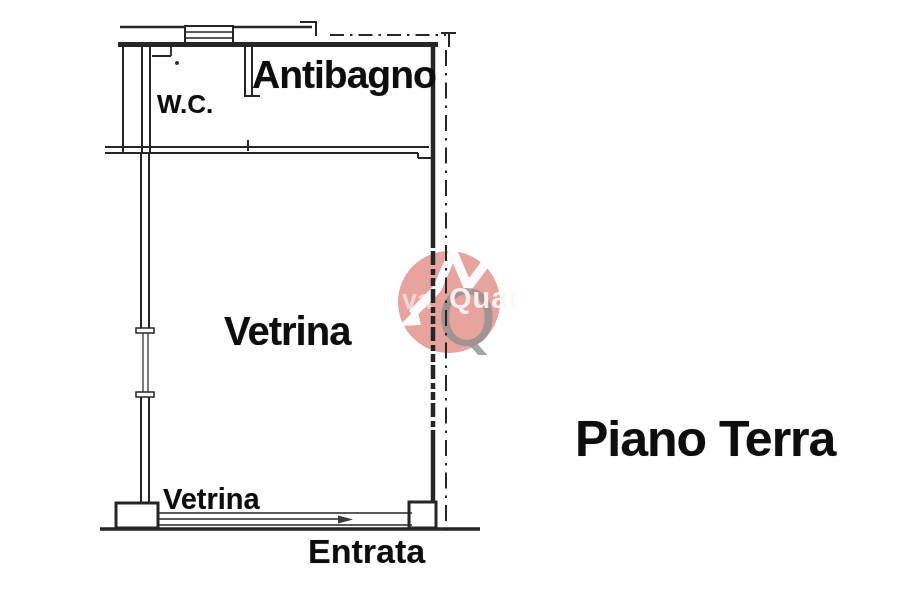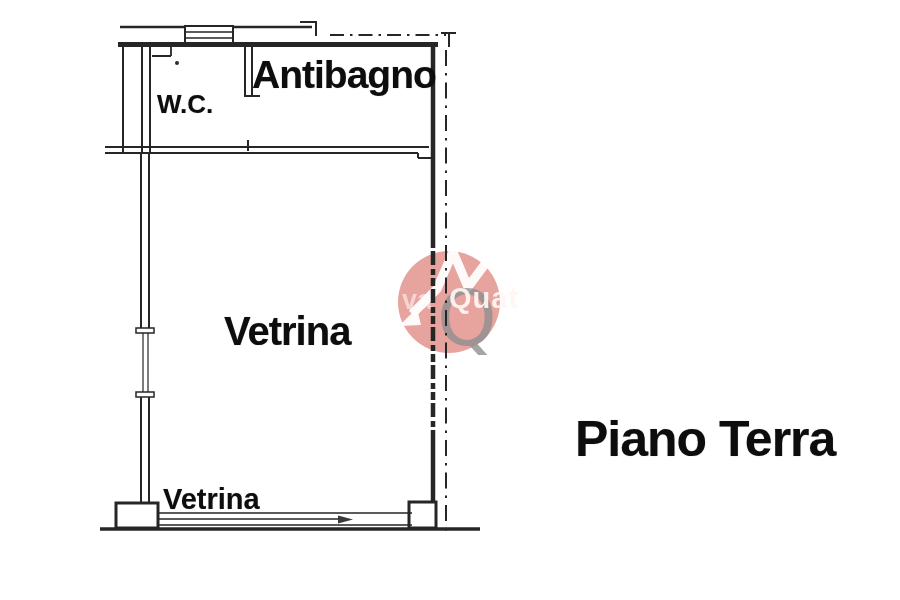--- a/index.html
+++ b/index.html
@@ -107,16 +107,17 @@
   </svg>
 
   <div class="lbl lbl-wc">W.C.</div>
 
   <div class="lbl lbl-antibagno">Antibagno</div>
 
   <div class="lbl lbl-negozio">Vetrina</div>
 
   <div class="lbl lbl-vetrina">Vetrina</div>
 
+  <div class="lbl lbl-entrata">Entrata</div>
 
   <div class="lbl lbl-title">Piano Terra</div>
 
 </div>
 
 </body></html>

